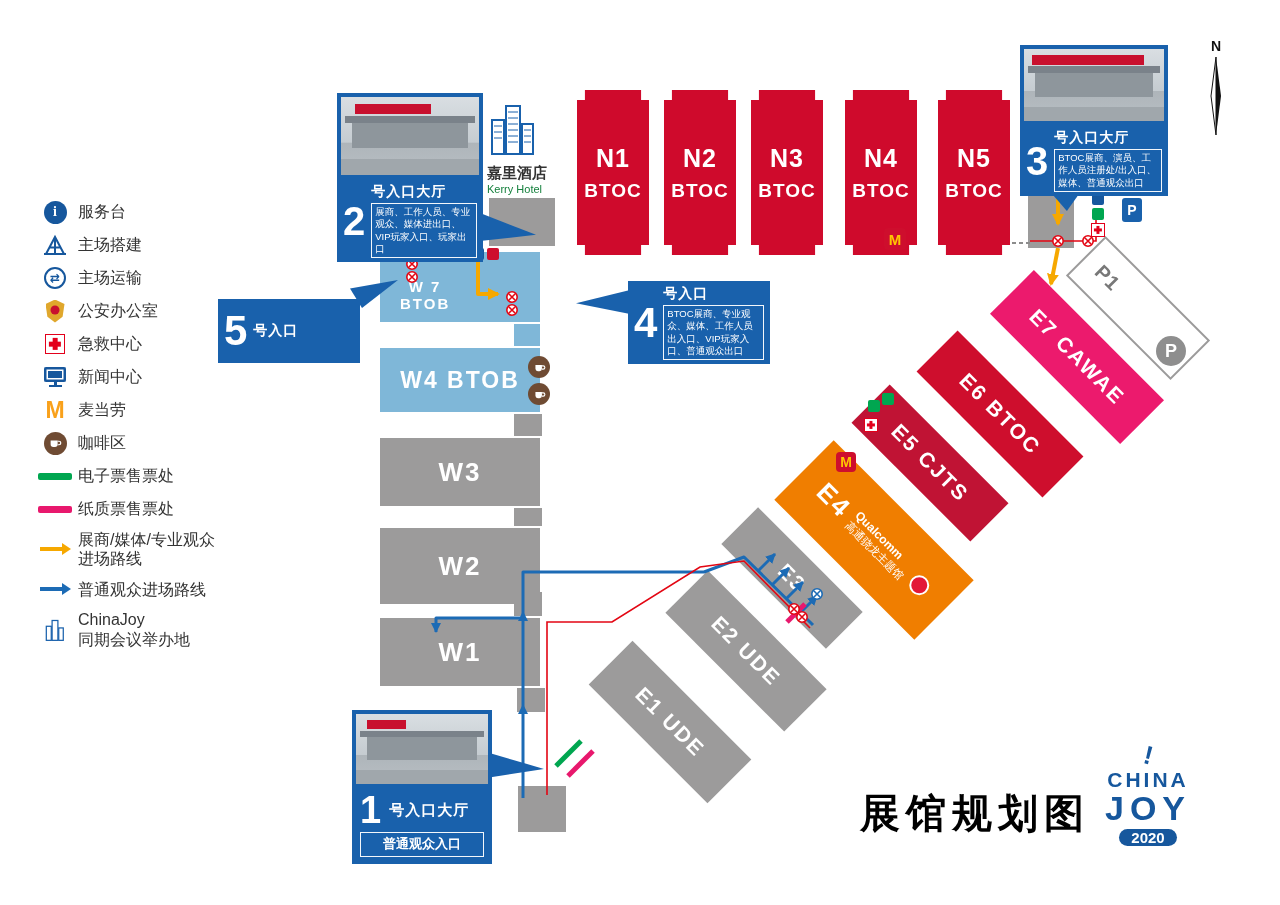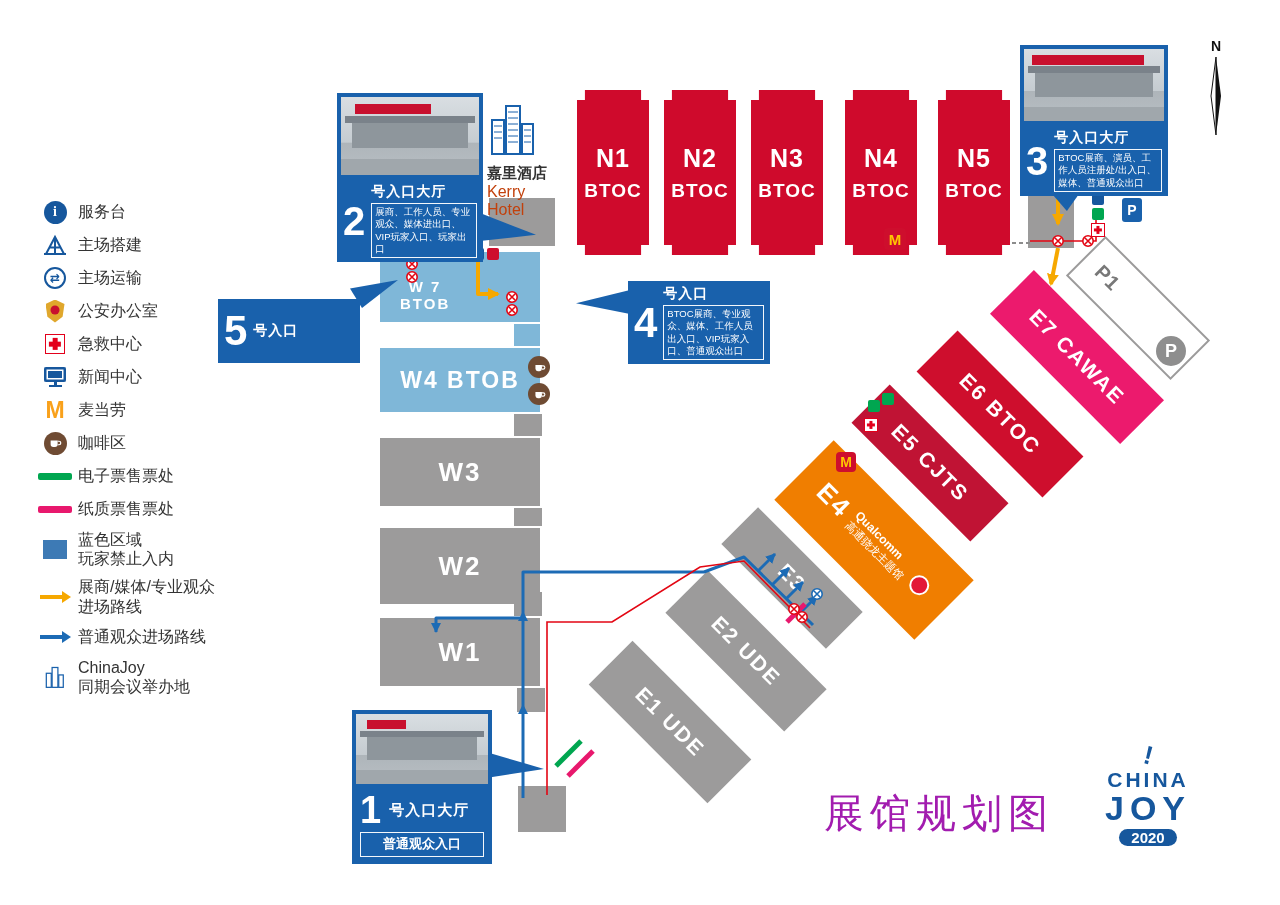--- a/index.html
+++ b/index.html
@@ -87,26 +87,26 @@
           align-items:center;justify-content:center;position:absolute;z-index:4}
   .ic-psign{background:#1961AC;border-radius:3px;color:#fff;font-weight:bold;display:flex;
             align-items:center;justify-content:center;position:absolute;z-index:4}
   .ic-pcircle{background:#8E8E8E;border-radius:50%;color:#fff;font-weight:bold;display:flex;
               align-items:center;justify-content:center;position:absolute;z-index:4;font-size:18px}
   .minisq{position:absolute;border-radius:2px;z-index:4}
   .map-cross{position:absolute;z-index:4}
   
   .kerry{position:absolute;left:487px;top:100px;width:80px;text-align:left;z-index:2}
   .kerry-zh{font-size:15px;font-weight:bold;color:#333;margin-top:2px}
-  .kerry-en{font-size:16px;color:#c2410c}
+  .kerry-en{font-size:11px;color:#15803d}
   .compass{position:absolute;left:1190px;top:38px;width:52px;display:flex;flex-direction:column;
            align-items:center;z-index:4;color:#111}
   .compass-n{font-size:14px;font-weight:bold;margin-bottom:2px}
-  .map-title{position:absolute;left:824px;top:786px;font-size:40px;font-weight:normal;
-             letter-spacing:6px;color:#a21caf;z-index:4}
+  .map-title{position:absolute;left:860px;top:786px;font-size:40px;font-weight:bold;
+             letter-spacing:6px;color:#000000;z-index:4}
   .cj-logo{position:absolute;left:1088px;top:742px;width:120px;display:flex;flex-direction:column;
            align-items:center;color:#16579D;z-index:4;line-height:1}
   .cj-excl{font-size:26px;font-weight:bold;transform:rotate(14deg)}
   .cj-l1{font-size:21px;font-weight:bold;letter-spacing:3px;margin-top:1px}
   .cj-l2{font-size:34px;font-weight:bold;letter-spacing:6px;margin-top:1px}
   .cj-year{margin-top:4px;background:#16579D;color:#fff;font-size:15px;font-weight:bold;
            border-radius:10px;padding:1px 12px}
 </style>
 </head>
 <body>
@@ -467,29 +467,20 @@
         </span>
       <span class="lg-label">电子票售票处</span>
     </div>
     <div class="lg-row">
       <span class="lg-icon">
           <span class="bar" style="background:#E8186D"></span>
         </span>
       <span class="lg-label">纸质票售票处</span>
     </div>
     <div class="lg-row">
-      <span class="lg-icon">
-          <span style="width:24px;height:19px;background:#3D7AB5;display:inline-block"></span>
-        </span>
-      <span class="lg-label">
-        <span>蓝色区域</span><br>
-        <span>玩家禁止入内</span>
-      </span>
-    </div>
-    <div class="lg-row">
       <span class="lg-icon lg-arrow">
           <span class="shaft" style="background:#F6A800"></span>
           <span class="head" style="border-left-color:#F6A800"></span>
         </span>
       <span class="lg-label">
         <span>展商/媒体/专业观众</span><br>
         <span>进场路线</span>
       </span>
     </div>
     <div class="lg-row">

